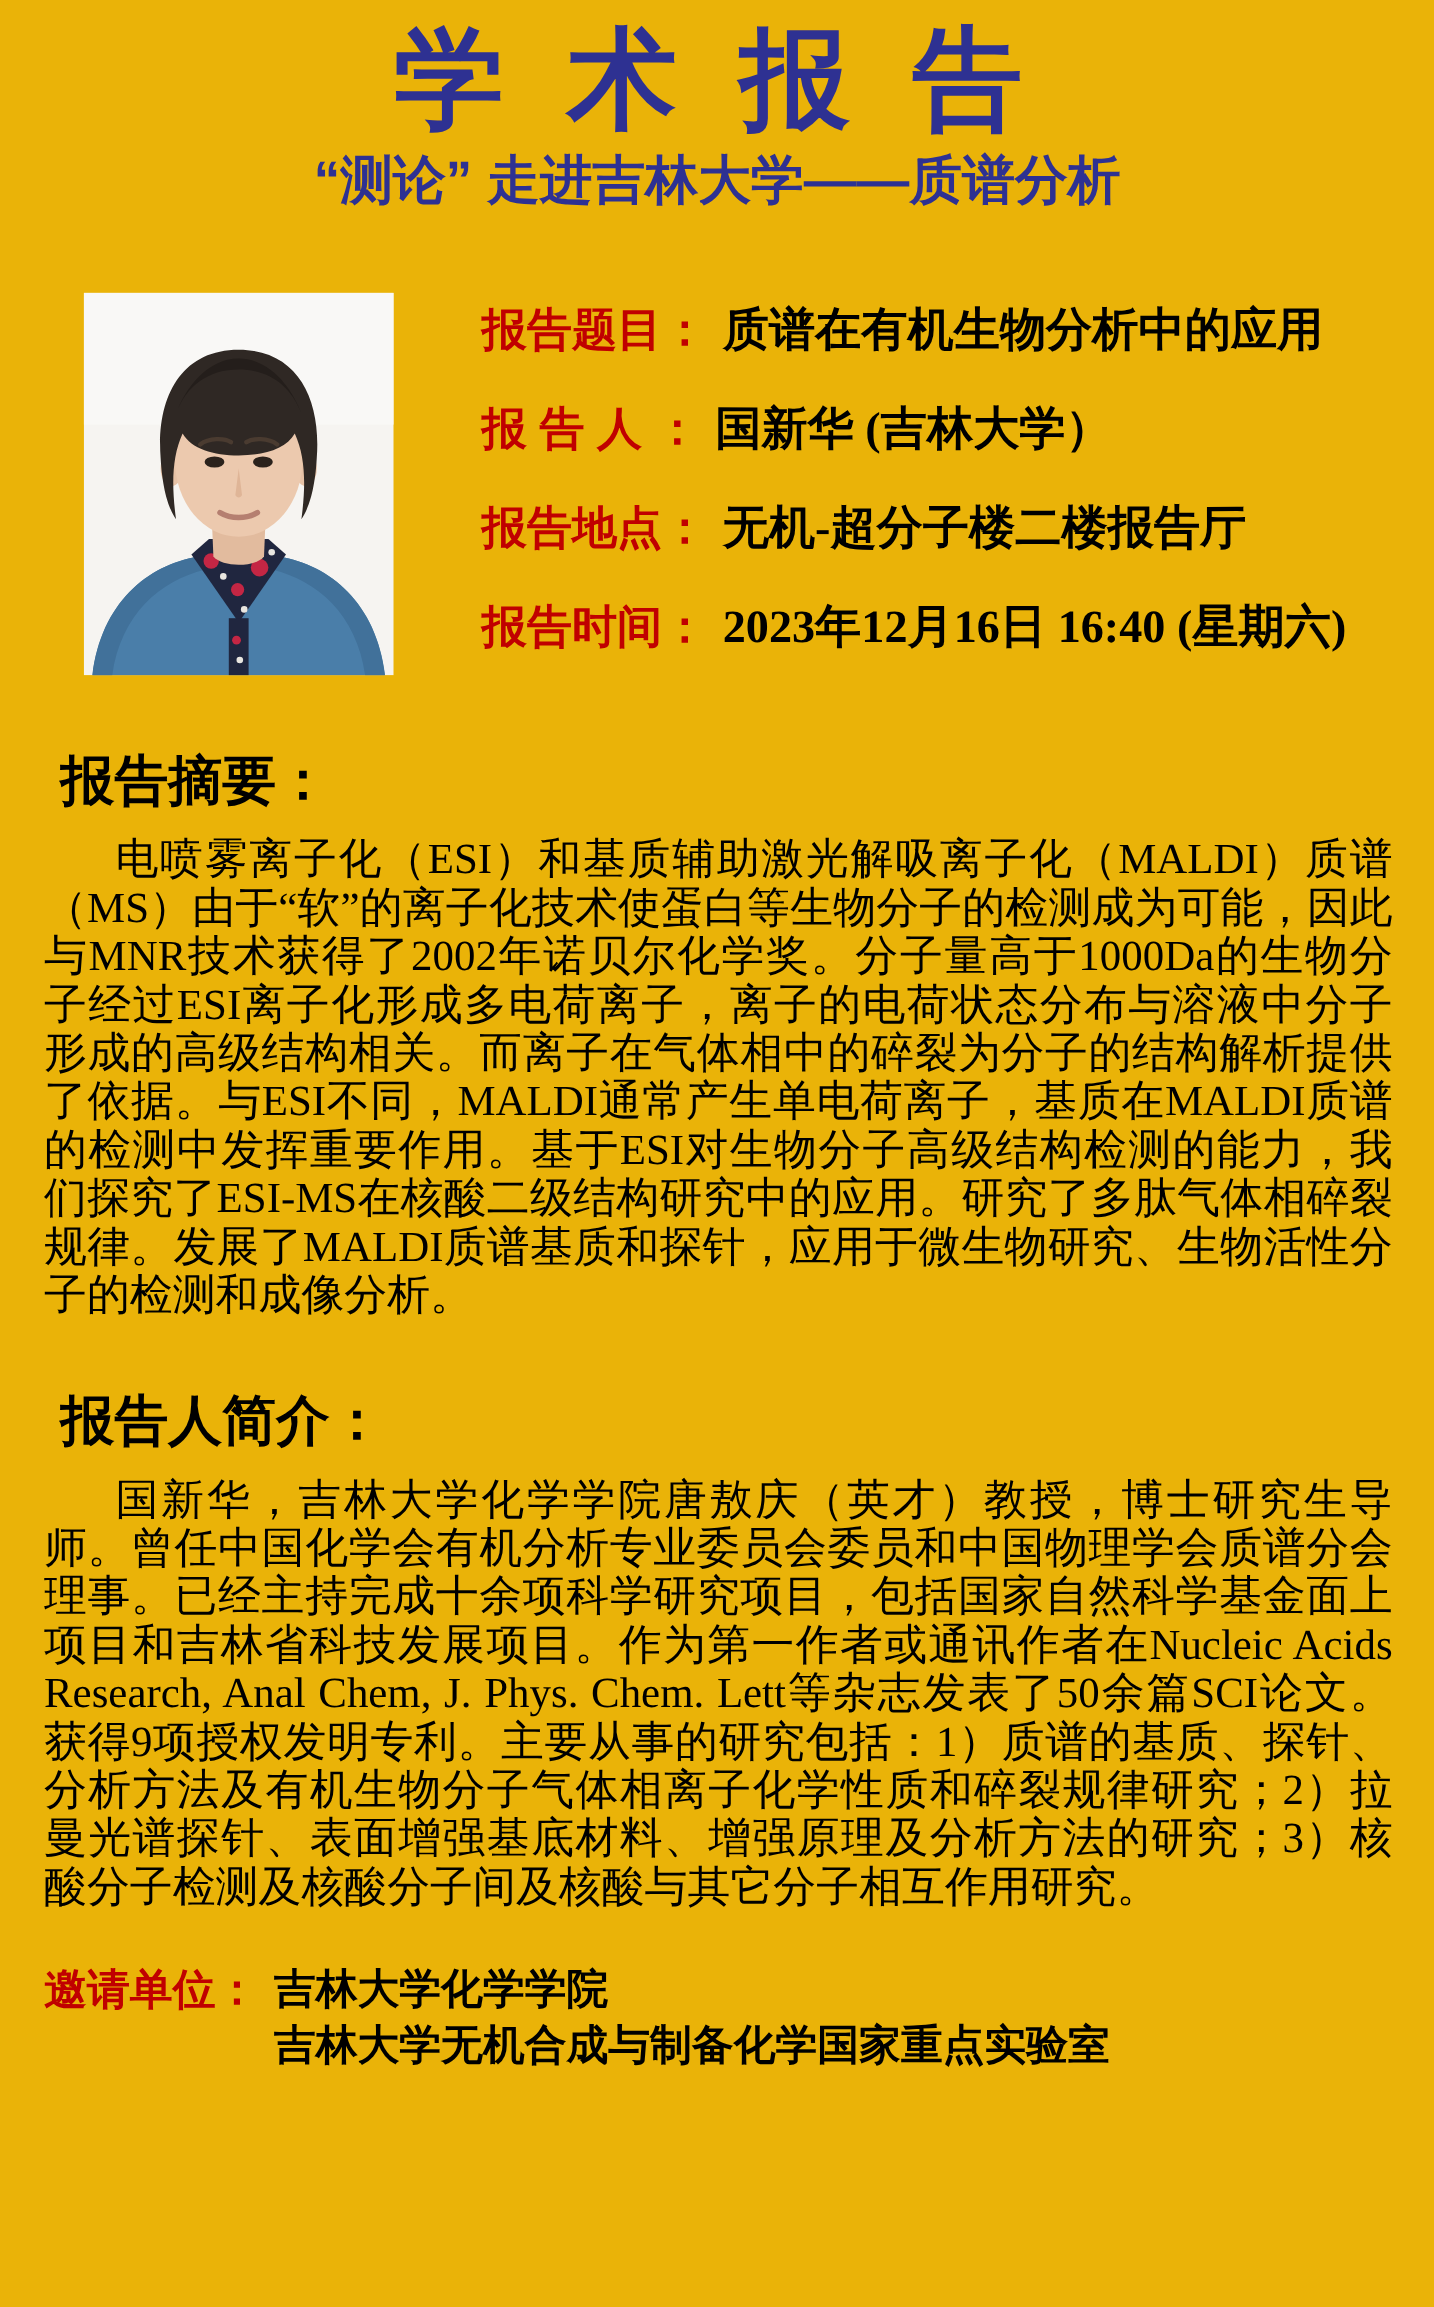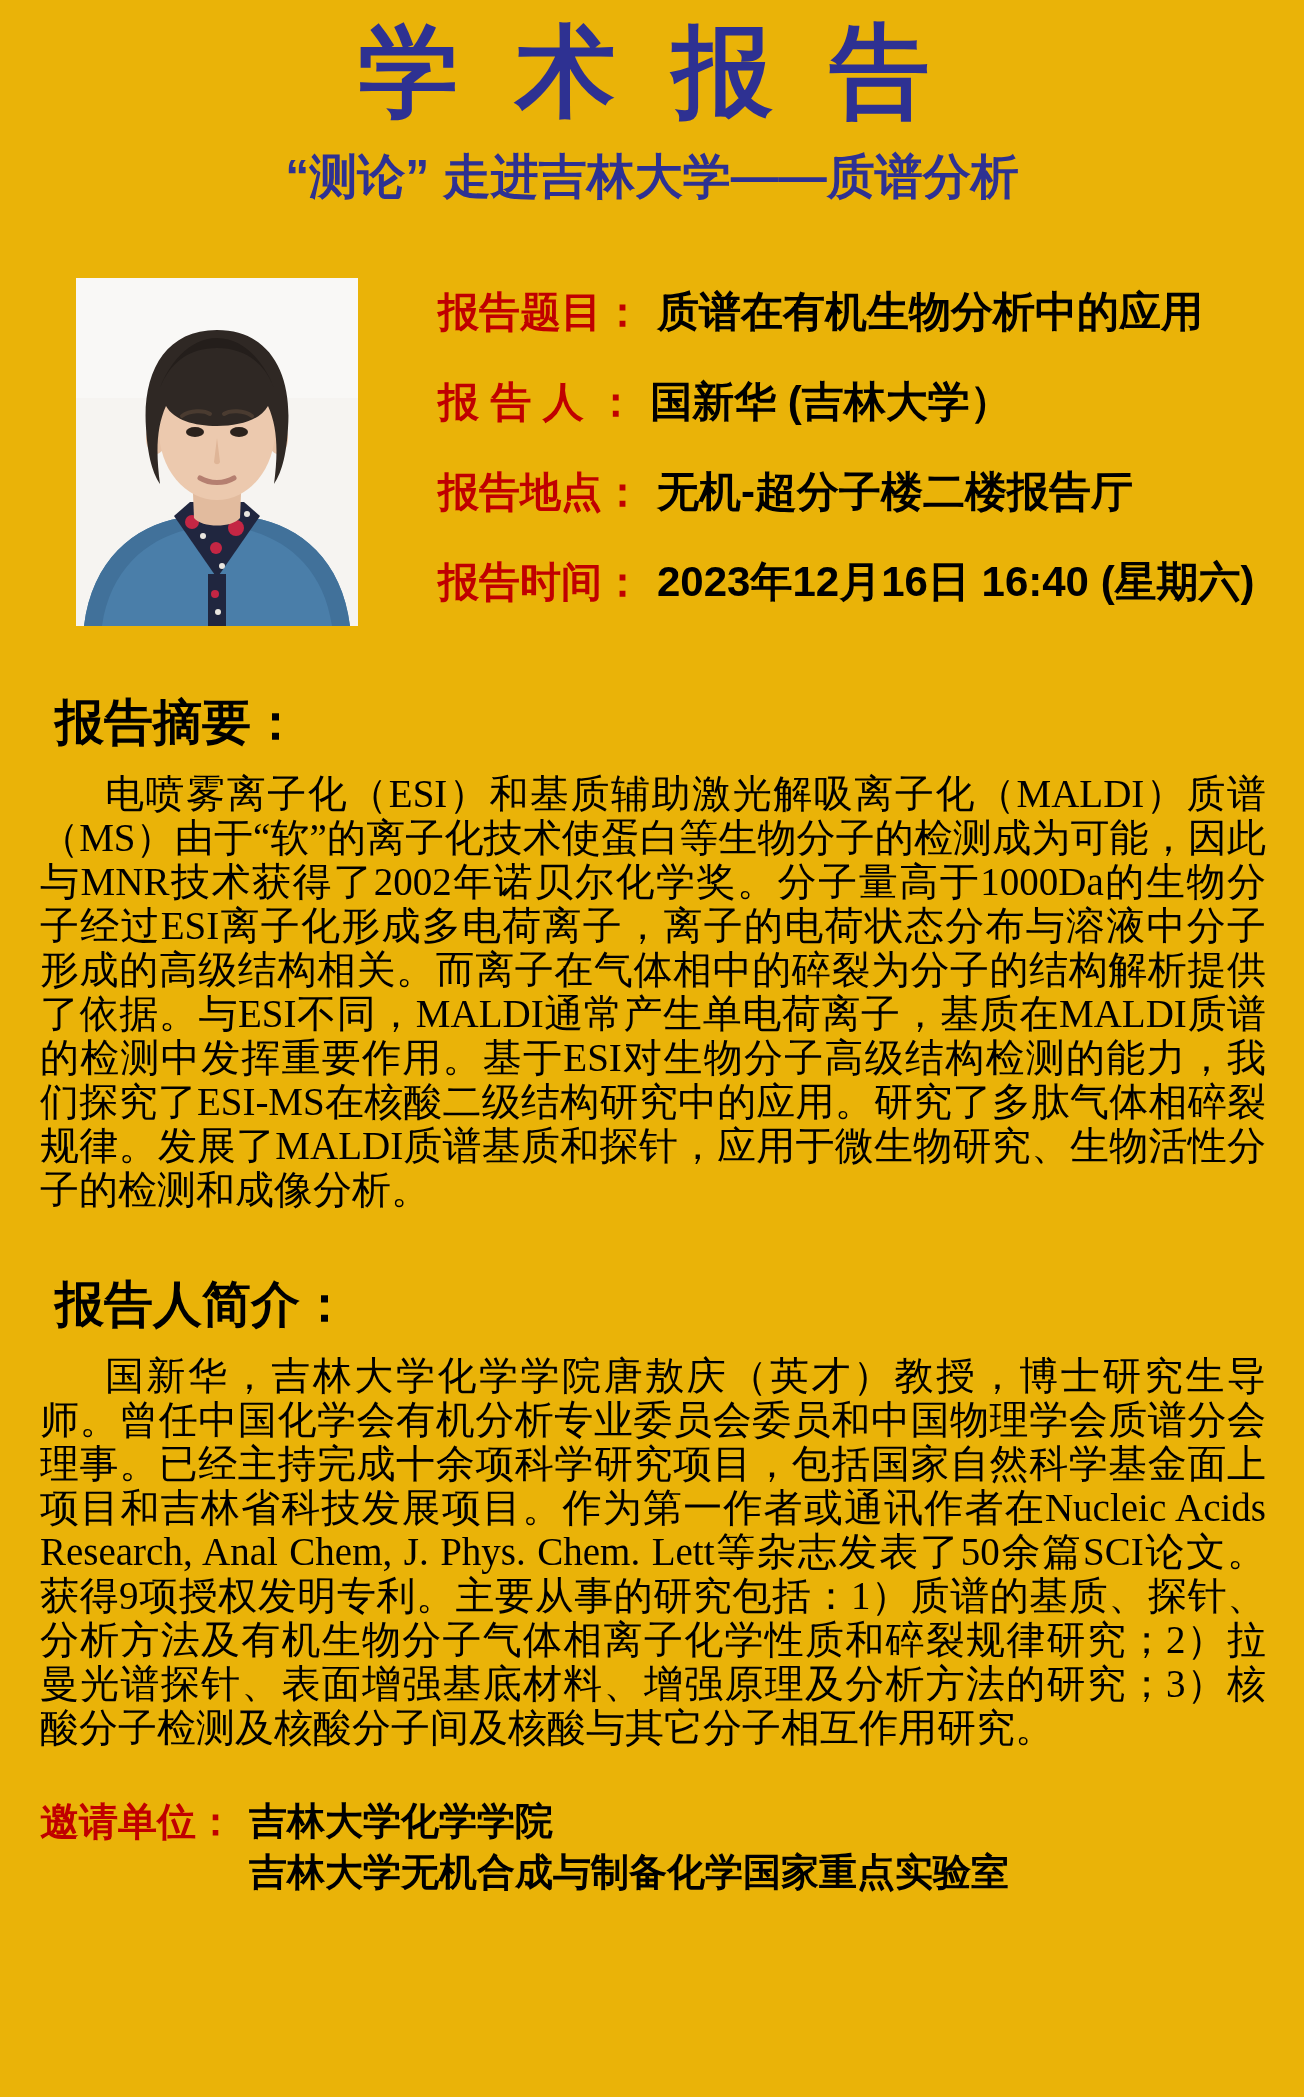--- a/index.html
+++ b/index.html
@@ -22,21 +22,21 @@
     text-align: center;
     font-family: "Liberation Serif", "DejaVu Serif", serif;
     font-weight: bold;
     font-size: 100px;
     line-height: 118px;
     letter-spacing: 16px;
     color: #2E3192;
     white-space: pre;
   }
   .subtitle {
-    margin: 16px 0 0 0;
+    margin: 4px 0 0 0;
     text-align: center;
     font-family: "Liberation Sans", "DejaVu Sans", sans-serif;
     font-weight: bold;
     font-size: 48px;
     line-height: 58px;
     color: #2E3192;
   }
   
   .info-section {
     display: flex;
@@ -58,21 +58,21 @@
   .info-row {
     white-space: nowrap;
   }
   .info-label {
     font-family: "Liberation Sans", "DejaVu Sans", sans-serif;
     font-weight: bold;
     font-size: 41px;
     color: #C00000;
   }
   .info-value {
-    font-family: Liberation Sans, sans-serif;
+    font-family: Liberation Serif, serif;
     font-weight: bold;
     font-size: 42px;
     color: #000000;
     margin-left: 14px;
   }
   
   .section-heading {
     margin: 15px;
     font-family: "Liberation Sans", "DejaVu Sans", sans-serif;
     font-weight: bold;

